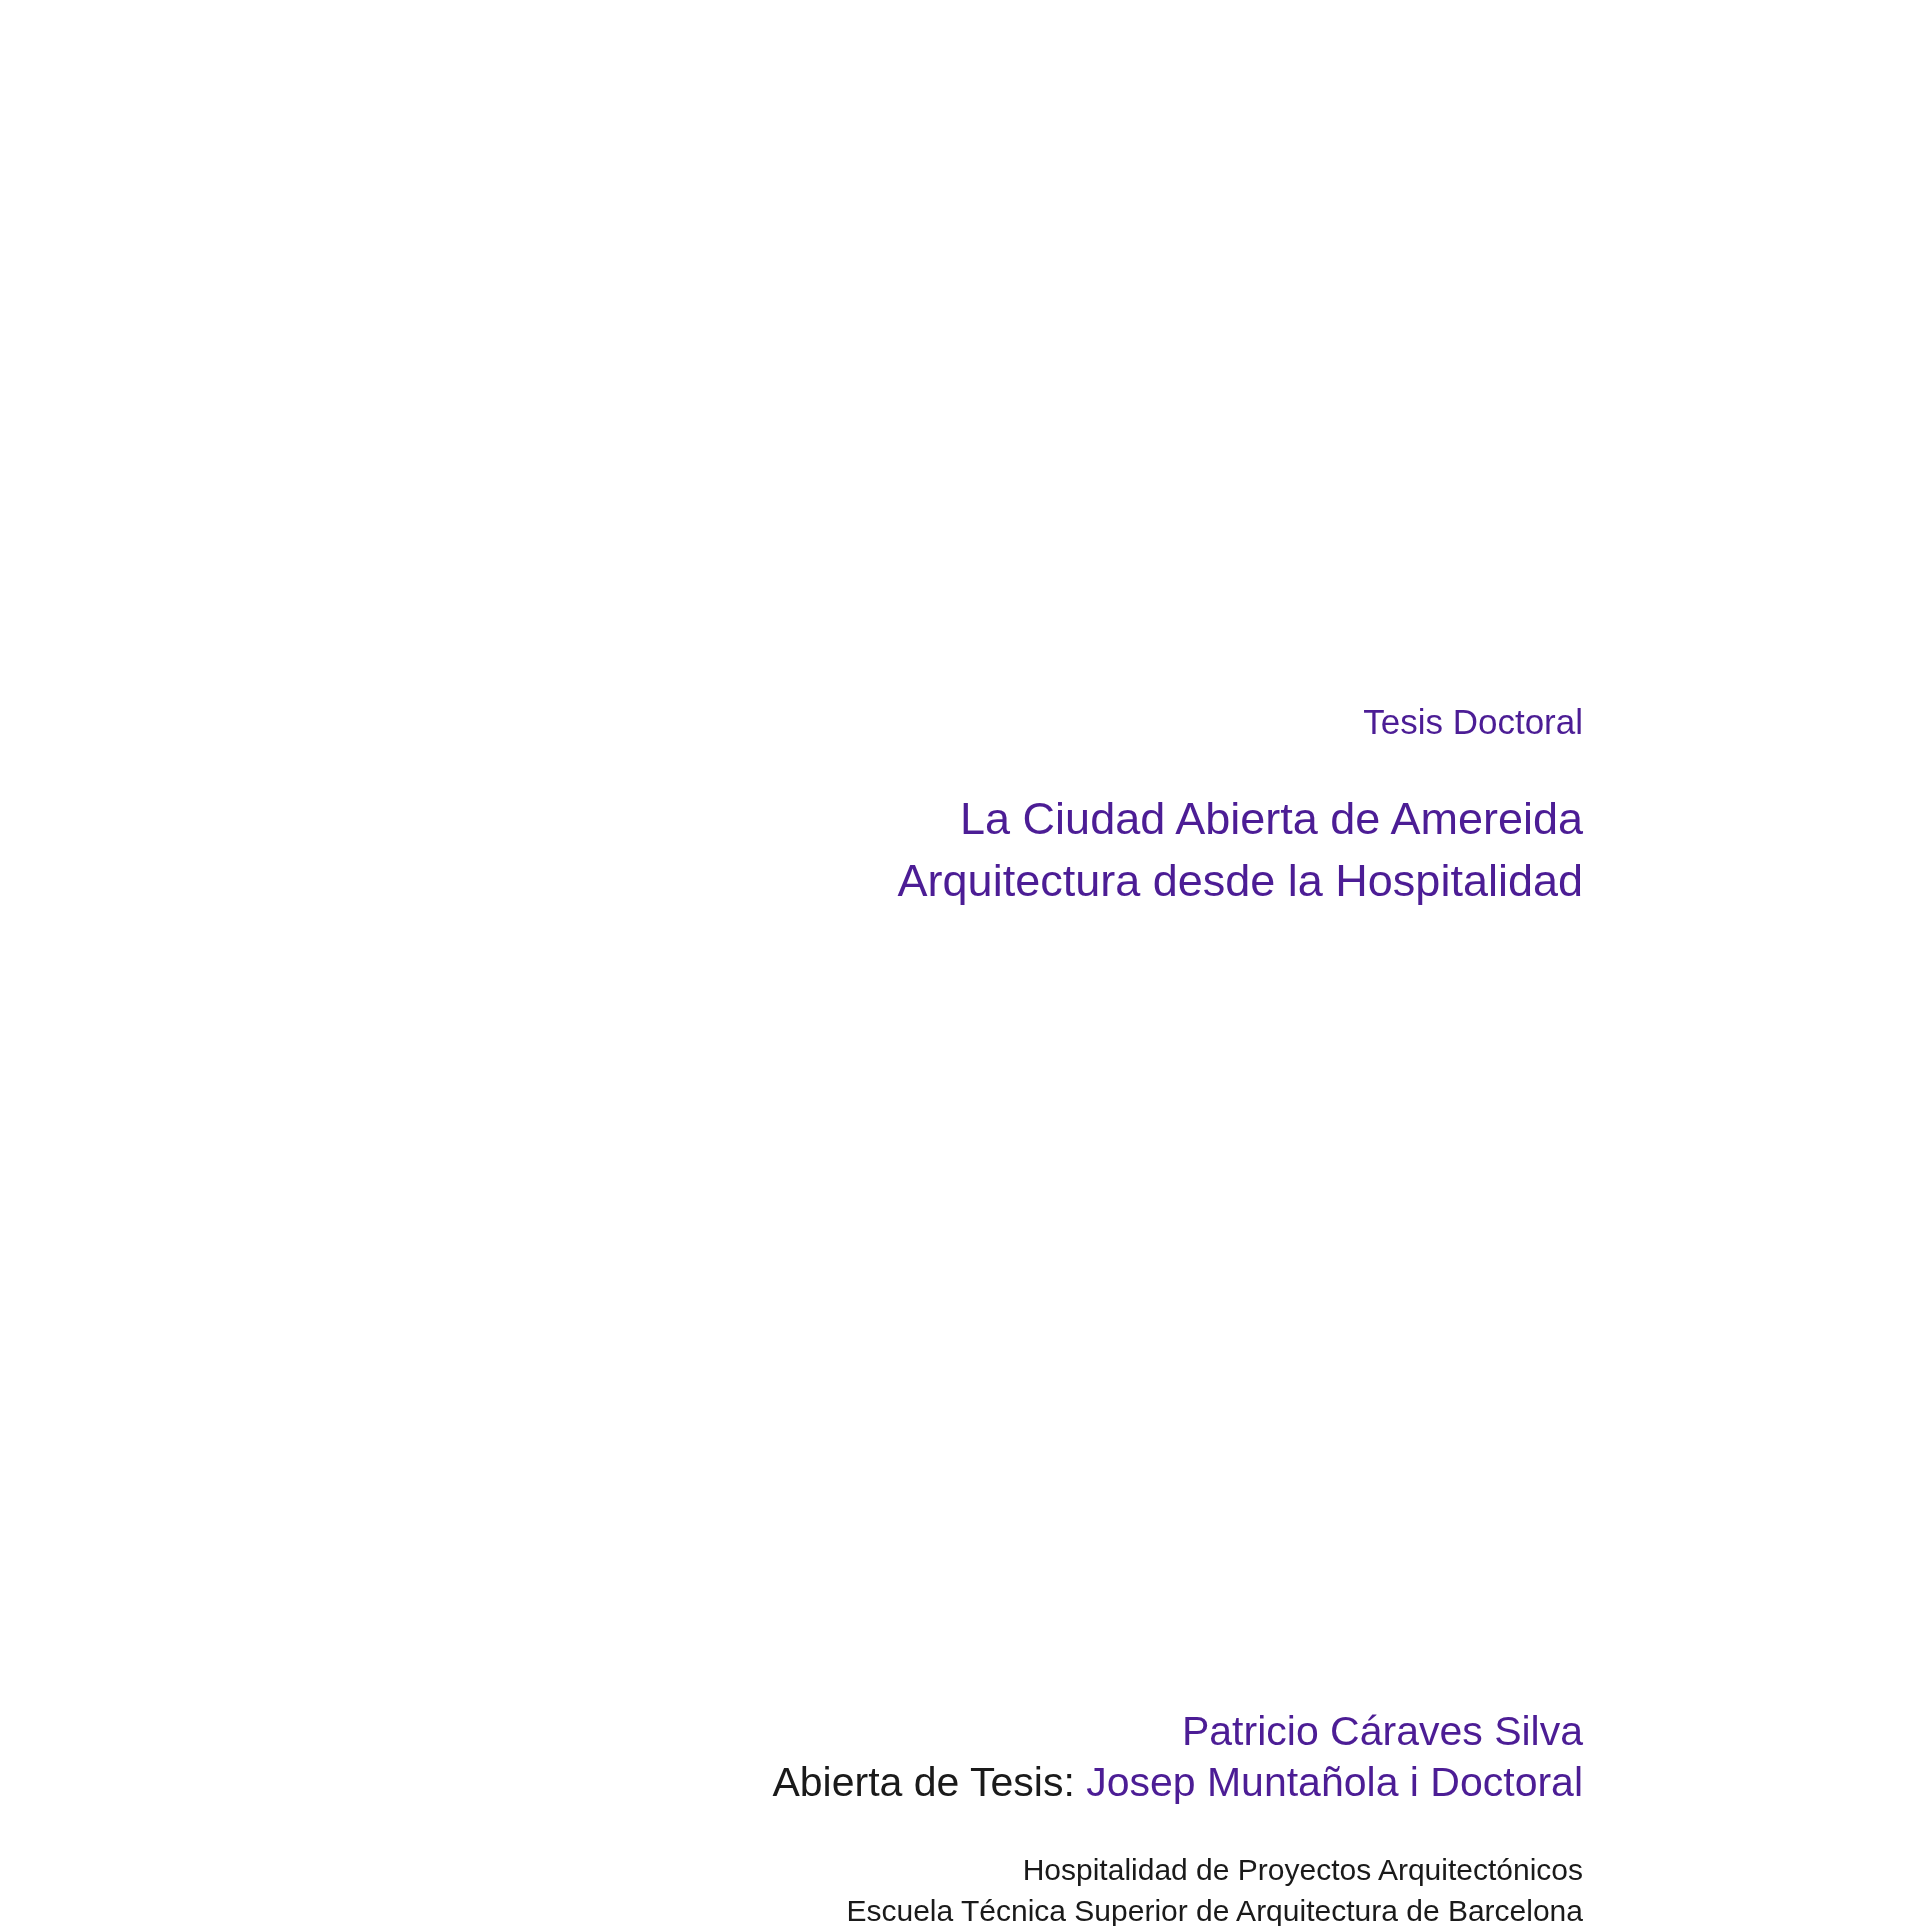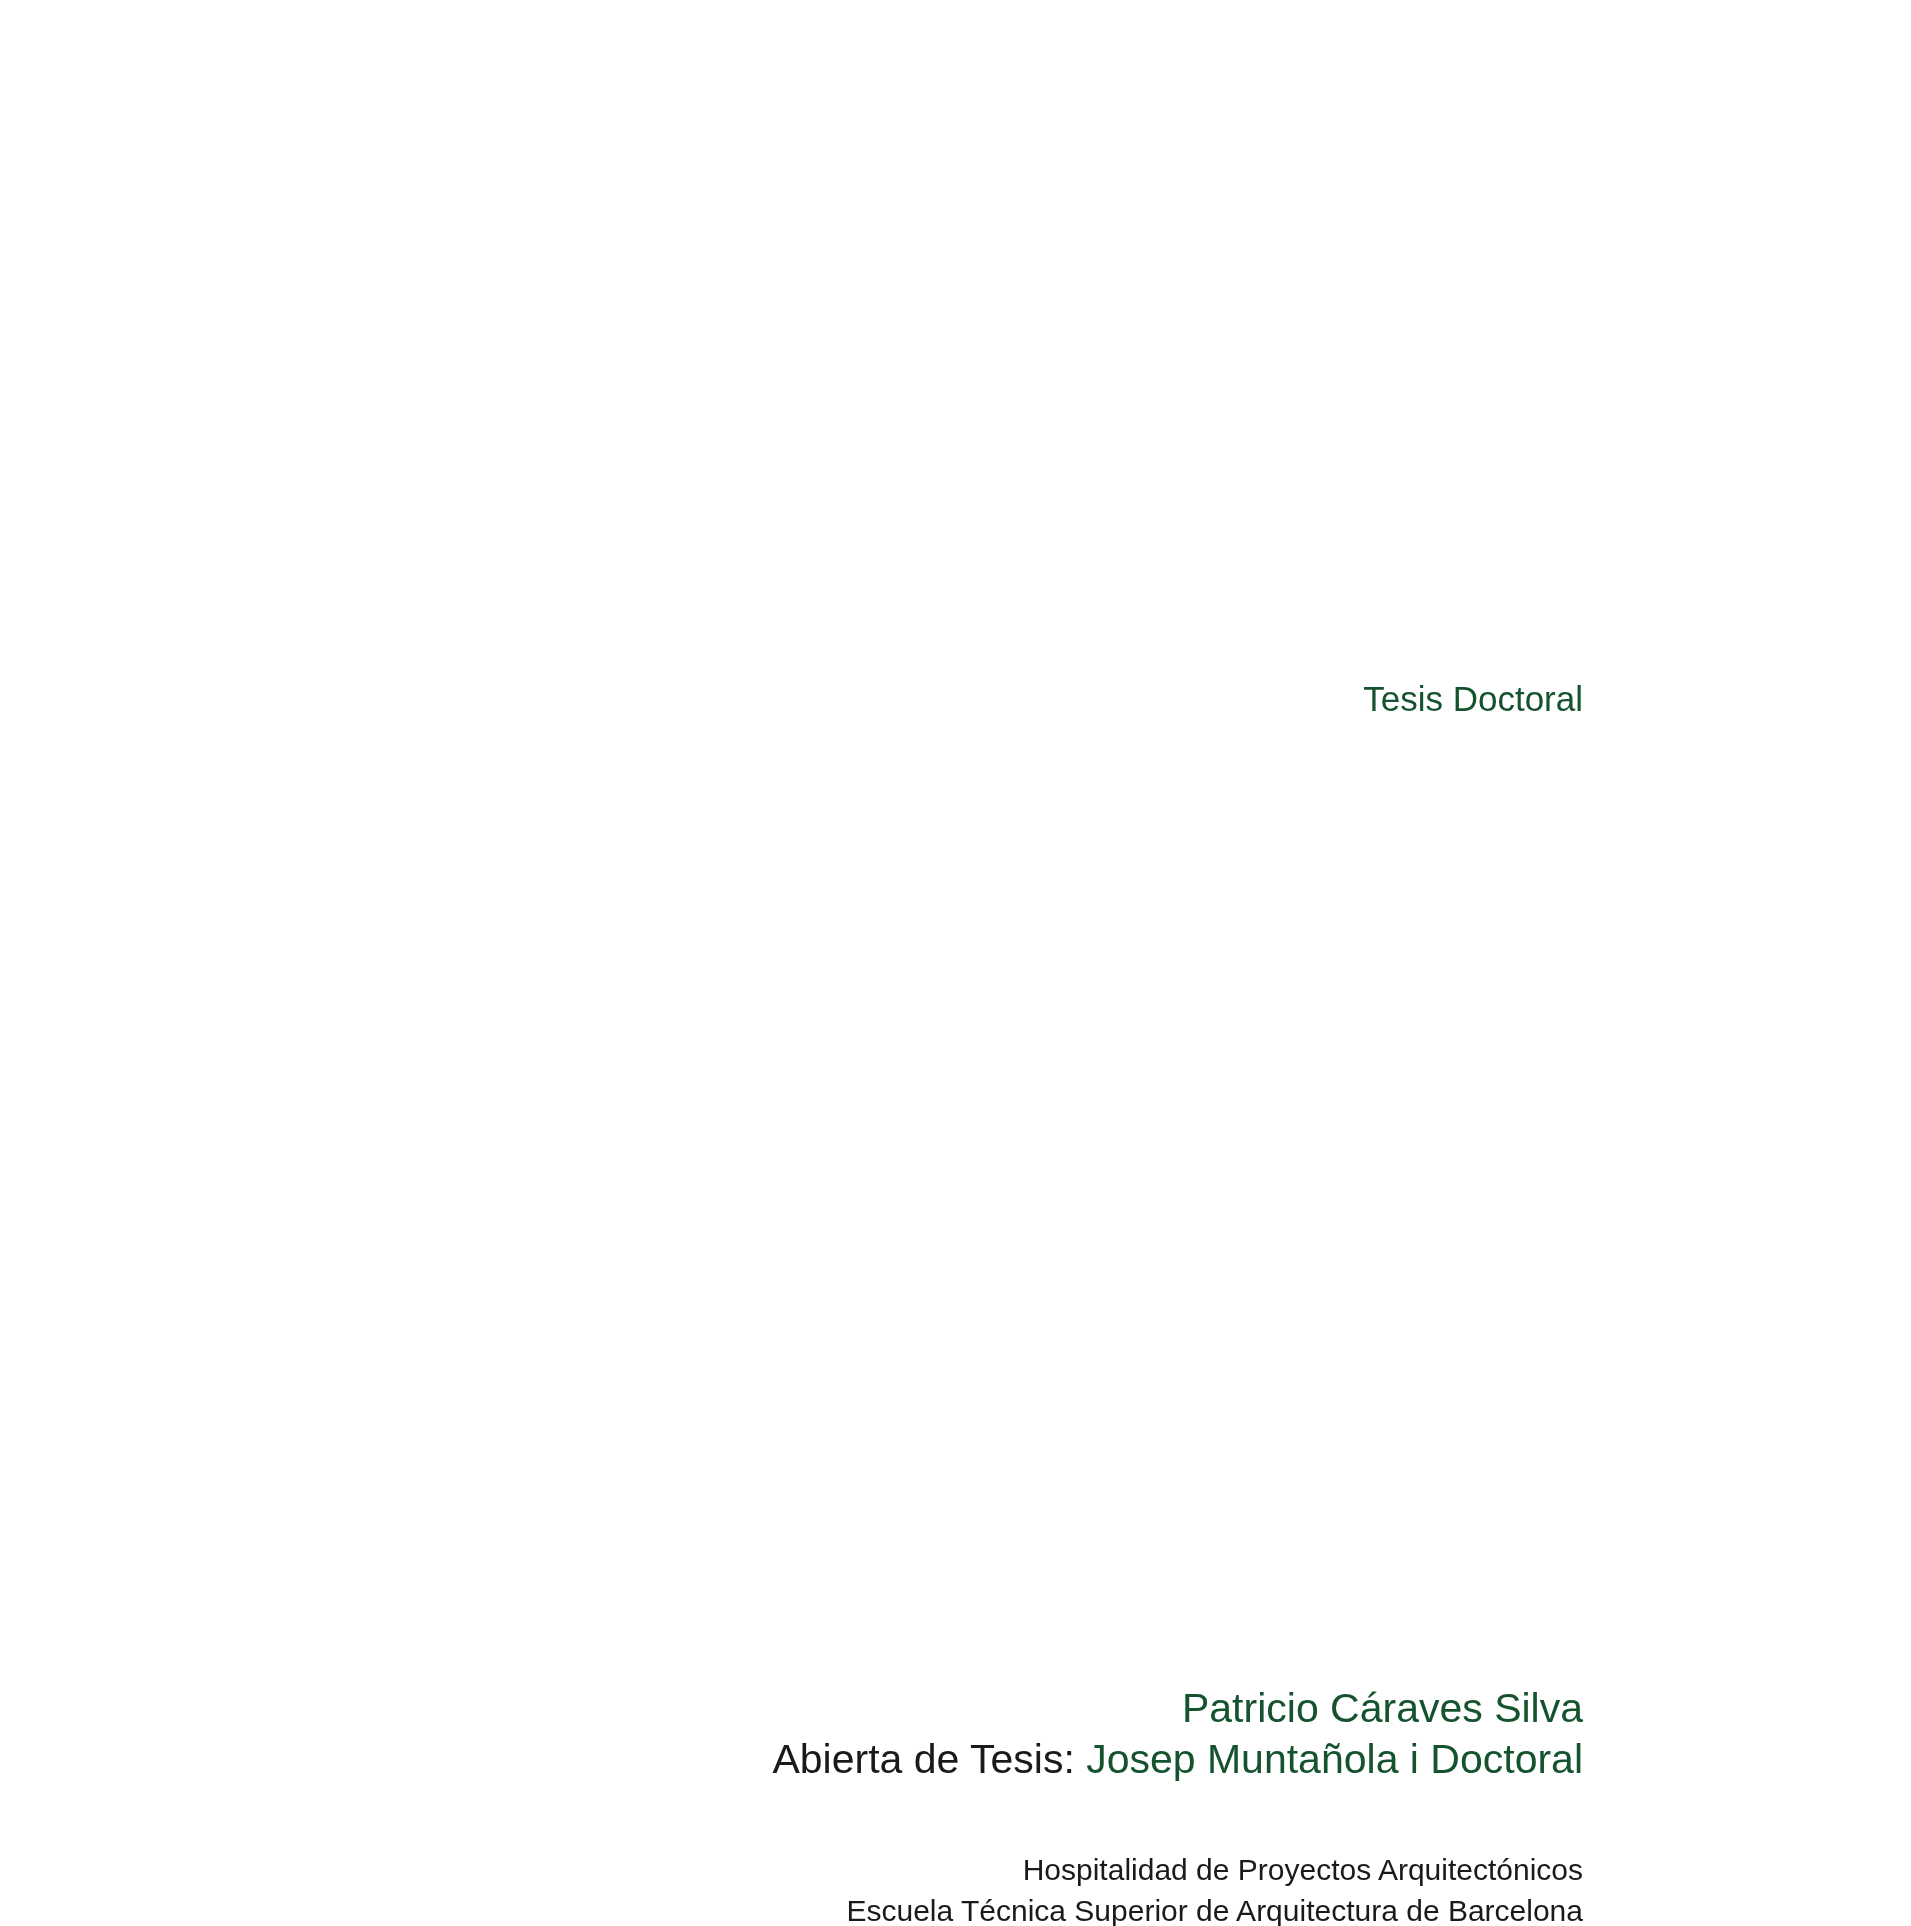--- a/index.html
+++ b/index.html
@@ -15,21 +15,21 @@
     background: #ffffff;
     font-family: "Liberation Sans", sans-serif;
     overflow: hidden;
   }
   .line, .block {
     position: absolute;
     right: 328px;
     text-align: right;
     white-space: nowrap;
   }
-  .blue { color: #14532d; }
+  .blue { color: #4c1d95; margin-top: 23px; }
   .ink  { color: #1A1A1A; }
 
   .kicker {
     top: 678px;
     font-size: 35px;
     line-height: 41px;
   }
   .title {
     top: 765px;
     font-size: 45px;
@@ -46,20 +46,24 @@
     line-height: 41px;
   }
 </style>
 </head>
 <body>
 
 <div class="page">
 
   <div class="line kicker blue">Tesis Doctoral</div>
 
+  <div class="block title blue">
+    <div>La Ciudad Abierta de Amereida</div>
+    <div>Arquitectura desde la Hospitalidad</div>
+  </div>
 
   <div class="block authors">
     <div class="blue">Patricio Cáraves Silva</div>
     <div>
       <span class="ink">Abierta de Tesis: </span><span class="blue">Josep Muntañola i Doctoral</span>
     </div>
   </div>
 
   <div class="block institution ink">
     <div>Hospitalidad de Proyectos Arquitectónicos</div>

